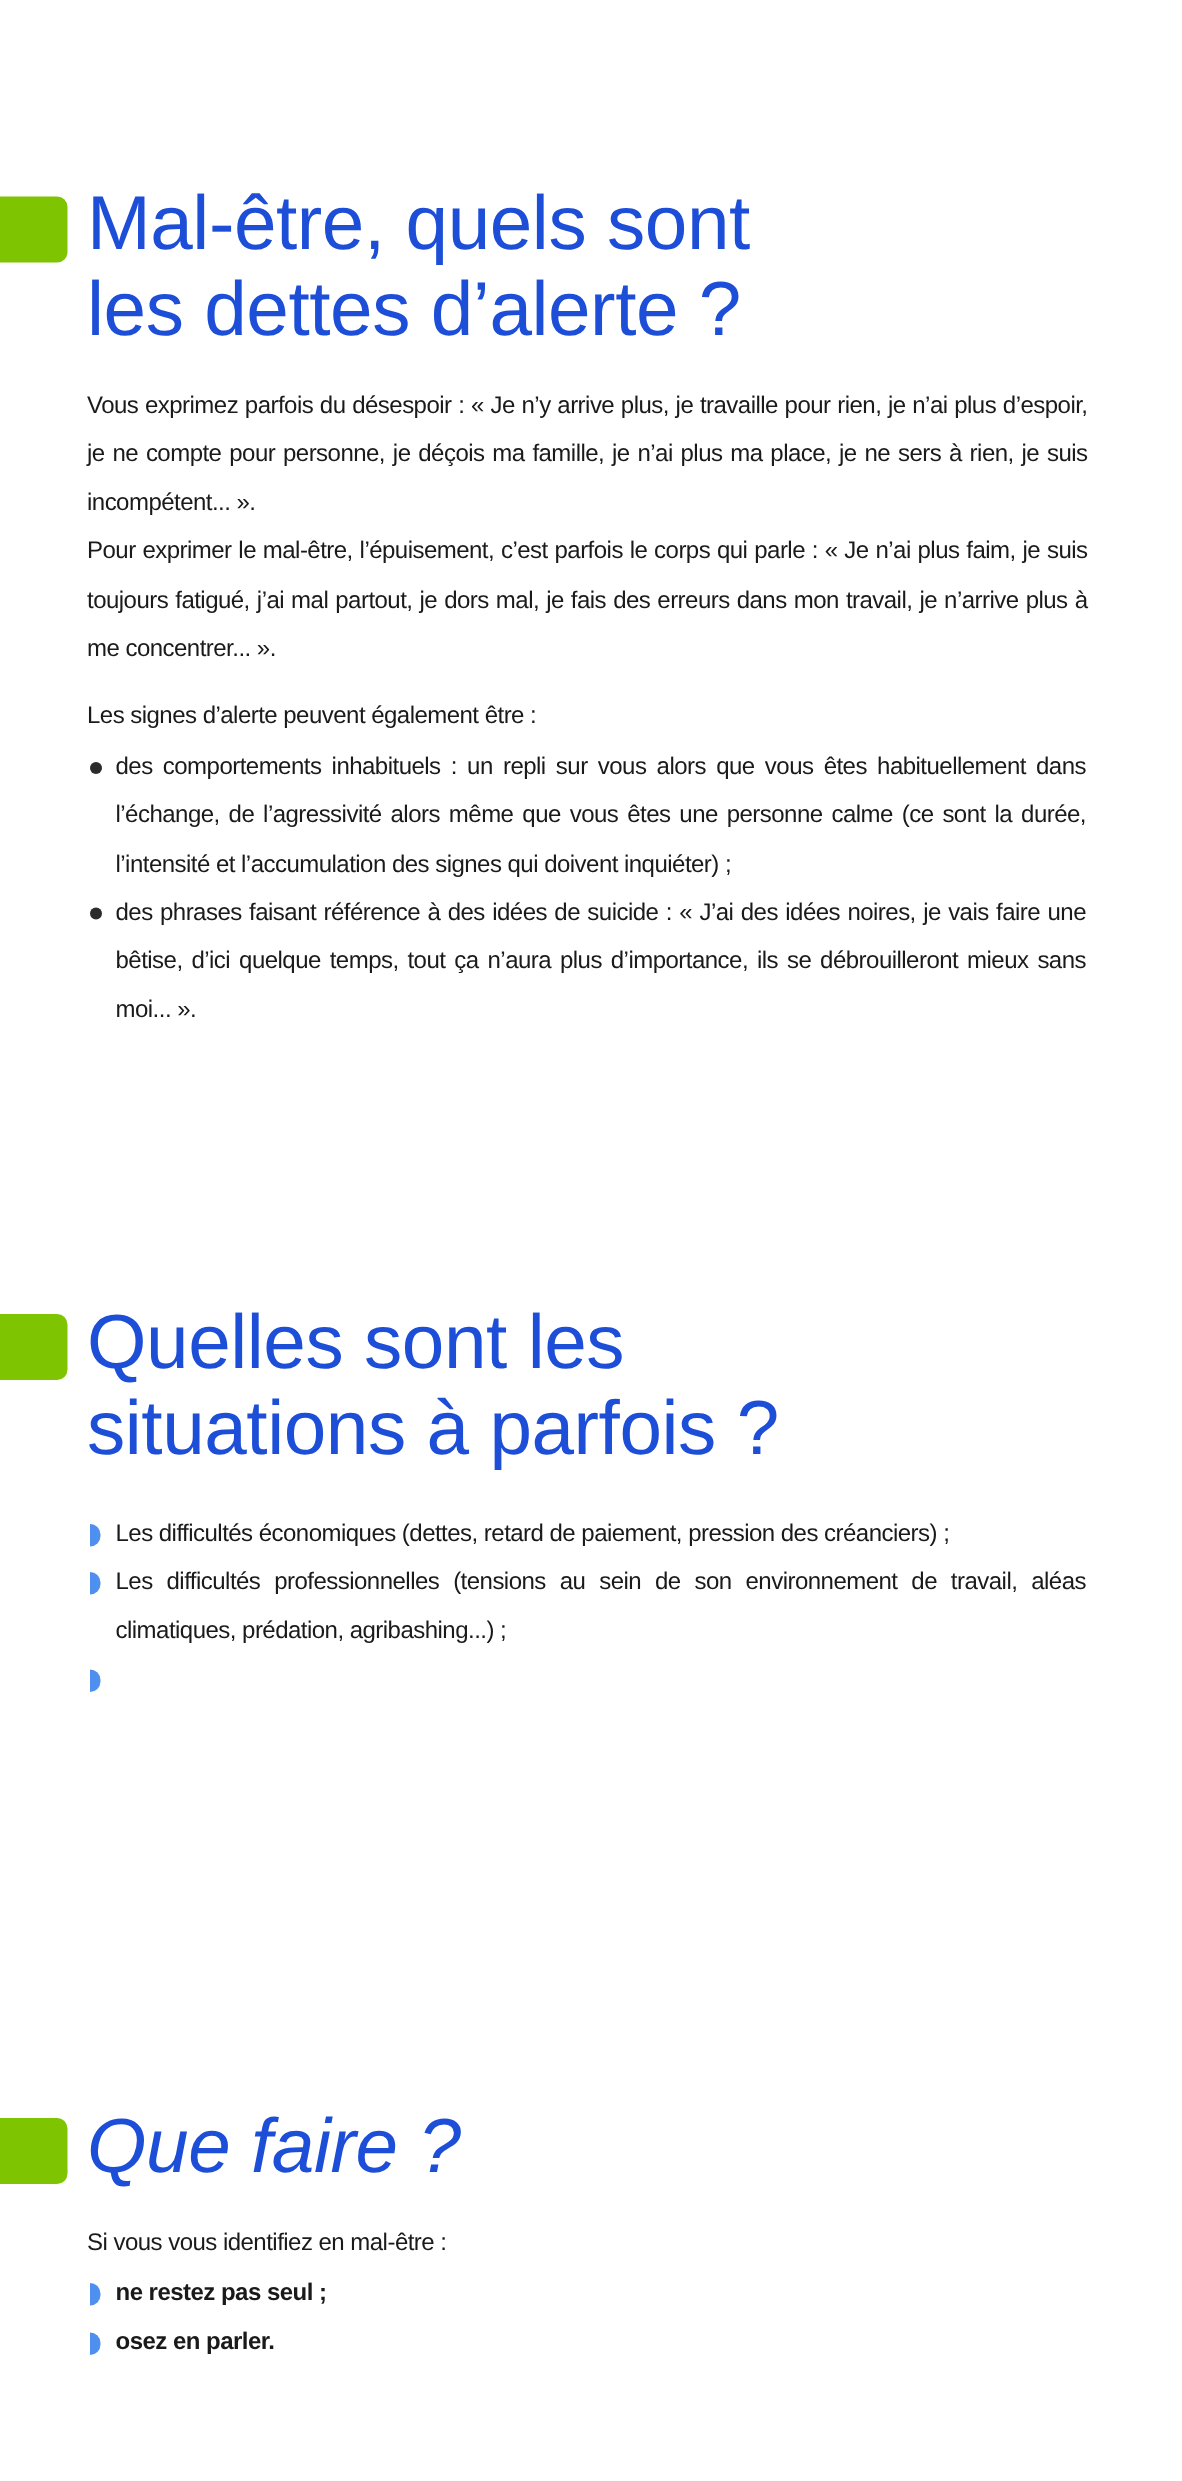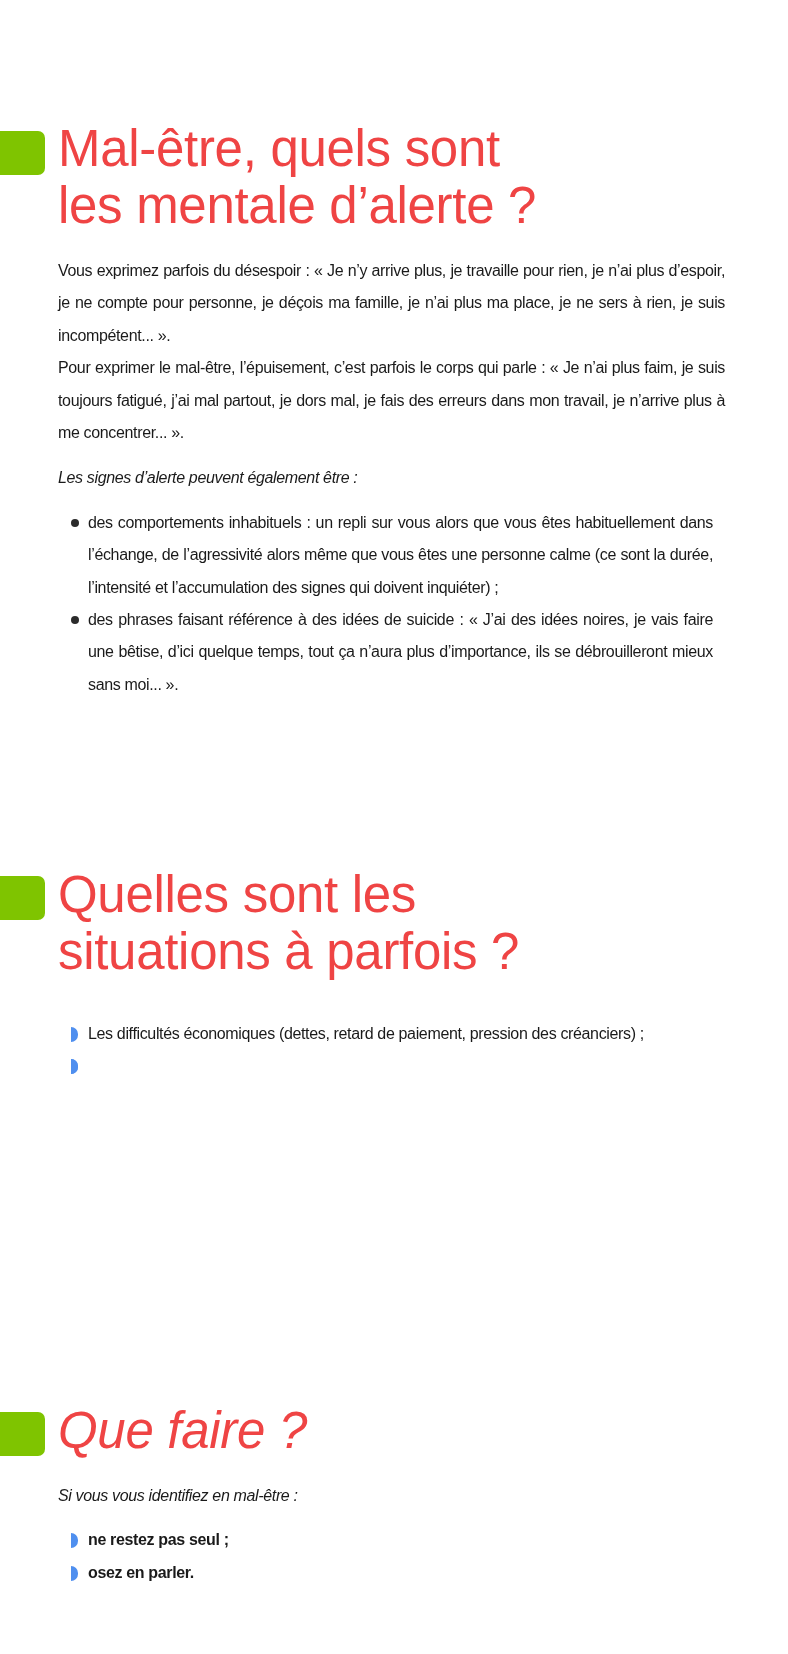--- a/index.html
+++ b/index.html
@@ -8,51 +8,51 @@
       font-family: "Liberation Sans", sans-serif; color: #1a1a1a;
     }
     .section { position: absolute; left: 0; width: 788px; }
     .green-tab {
       position: absolute; left: 0; width: 45px; height: 44px;
       background: #7fc400; border-radius: 0 7px 7px 0;
     }
     .heading {
       position: absolute; left: 58px; margin: 0;
       font-family: "Liberation Sans", sans-serif; font-weight: normal;
-      color: #ef4444; font-size: 51px; line-height: 57px; letter-spacing: -0.3px;
+      color: #1d4ed8; font-size: 51px; line-height: 57px; letter-spacing: -0.3px;
     }
     .heading span { display: block; white-space: nowrap; }
     .body-block {
       position: absolute; left: 58px; width: 667px;
       font-size: 16px; line-height: 32.4px; letter-spacing: -0.35px;
       text-align: justify; text-align-last: left;
     }
     .body-block p { margin: 0; }
     .gap { height: 13px; }
-    ul.dot-list, ul.chev-list { list-style: none; margin: 12px; padding: 0; }
+    ul.dot-list, ul.chev-list { list-style: none; margin: 1px; padding: 0; }
     ul.dot-list li, ul.chev-list li { position: relative; padding-left: 18px; }
     .dot {
       position: absolute; left: 1px; top: 12px; width: 8px; height: 8px;
       border-radius: 50%; background: #2b2b2b;
     }
     .chev {
       position: absolute; left: 1px; top: 9px; width: 7px; height: 15px;
       background: #4f8fef; border-radius: 0 8px 8px 0;
     }
     .bold { font-weight: bold; }
-    .nojust { text-align: center; font-style: italic; }
+    .nojust { text-align: center; }
   </style>
 </head>
 <body>
 
 <div class="section" style="top:0;">
   <div class="green-tab" style="top:131px;"></div>
   <h1 class="heading" style="top:120px;">
     <span>Mal-être, quels sont</span>
-    <span>les mentale d’alerte ?</span>
+    <span>les dettes d’alerte ?</span>
   </h1>
   <div class="body-block" style="top:255px;">
     <p>Vous exprimez parfois du désespoir : « Je n’y arrive plus, je travaille pour rien, je n’ai plus d’espoir, je ne compte pour personne, je déçois ma famille, je n’ai plus ma place, je ne sers à rien, je suis incompétent... ».</p>
     <p>Pour exprimer le mal-être, l’épuisement, c’est parfois le corps qui parle : « Je n’ai plus faim, je suis toujours fatigué, j’ai mal partout, je dors mal, je fais des erreurs dans mon travail, je n’arrive plus à me concentrer... ».</p>
     <div class="gap"></div>
     <p class="nojust">Les signes d’alerte peuvent également être :</p>
     <ul class="dot-list">
       <li>
         <span class="dot"></span>
         <span>des comportements inhabituels : un repli sur vous alors que vous êtes habituellement dans l’échange, de l’agressivité alors même que vous êtes une personne calme (ce sont la durée, l’intensité et l’accumulation des signes qui doivent inquiéter) ;</span>
@@ -72,20 +72,21 @@
     <span>situations à parfois ?</span>
   </h1>
   <div class="body-block" style="top:1006px;">
     <ul class="chev-list">
       <li>
         <span class="chev"></span>
         <span>Les difficultés économiques (dettes, retard de paiement, pression des créanciers) ;</span>
       </li>
       <li>
         <span class="chev"></span>
+        <span>Les difficultés professionnelles (tensions au sein de son environnement de travail, aléas climatiques, prédation, agribashing...) ;</span>
       </li>
       <li>
         <span class="chev"></span>
       </li>
     </ul>
   </div>
 </div>
 
 <div class="section" style="top:0;">
   <div class="green-tab" style="top:1412px;"></div>

